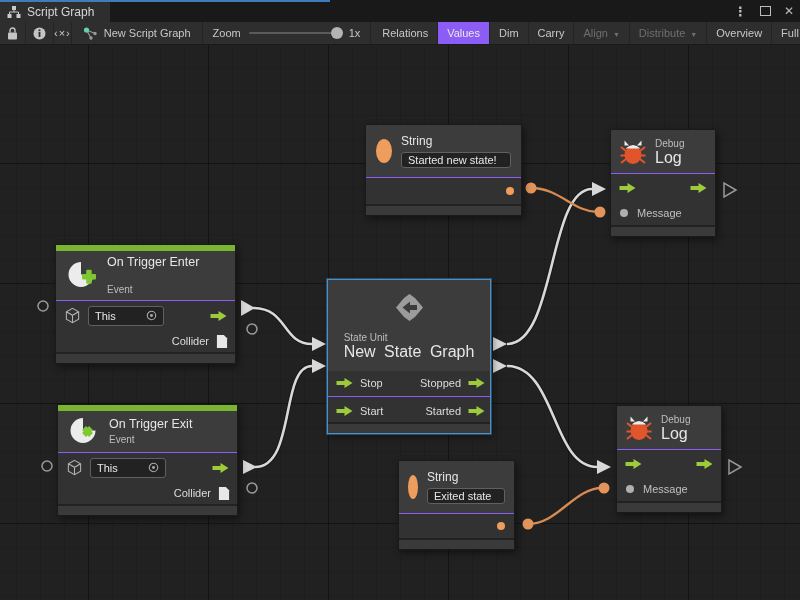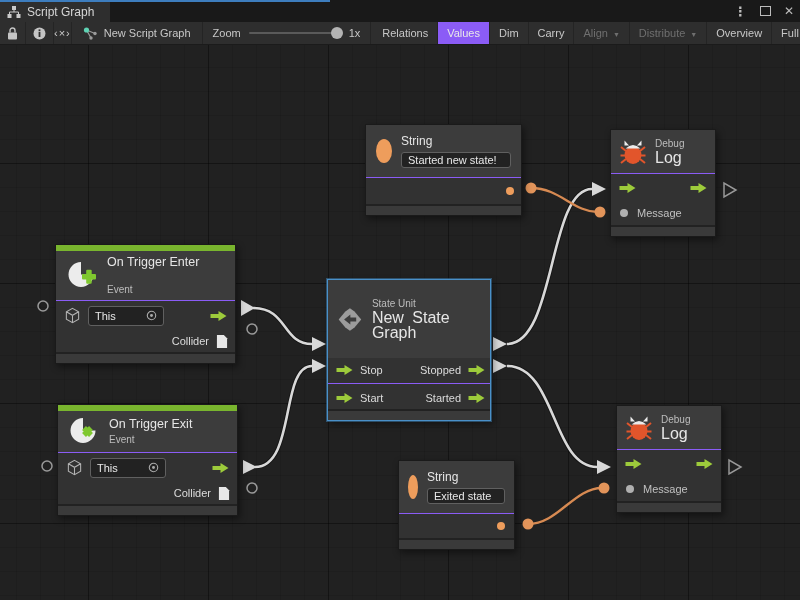--- a/index.html
+++ b/index.html
@@ -282,21 +282,21 @@
       <div class="nbody prow" style="height:22px;justify-content:flex-end;gap:7px;padding:0 7px;border-top:none;">
         <span class="plabel">Collider</span>
         <svg width="12" height="15" viewBox="0 0 13 16">
           <path d="M1,1 H8.5 L12,4.5 V15 H1 Z" fill="#e8e8e8"></path>
         </svg>
       </div>
       <div class="nfooter"></div>
     </div>
 
     <div class="unode selected" style="left:327px;top:234px;width:164px;">
-      <div class="nheader" style="padding:18px 9px;">
+      <div class="nheader" style="padding:12px 9px;flex-direction:column;">
         <svg width="31" height="31" viewBox="0 0 31 31">
           <path d="M15.5,2 L21,6 L29,15.5 L21,25 L15.5,29 L10,25 L2,15.5 L10,6 Z" fill="#9c9c9c"></path>
           <path d="M8.5,15.5 L16,9.5 V13 H23 V18 H16 V21.5 Z" fill="#3c3c3c"></path>
         </svg>
         <span>
           <div class="nsub">State Unit</div>
           <div class="ntitle word-sp">New State Graph</div>
         </span>
       </div>
       <div class="nbody prow" style="height:23px;padding:0 5px 2px 8px;gap:7px;border-top:none;">

